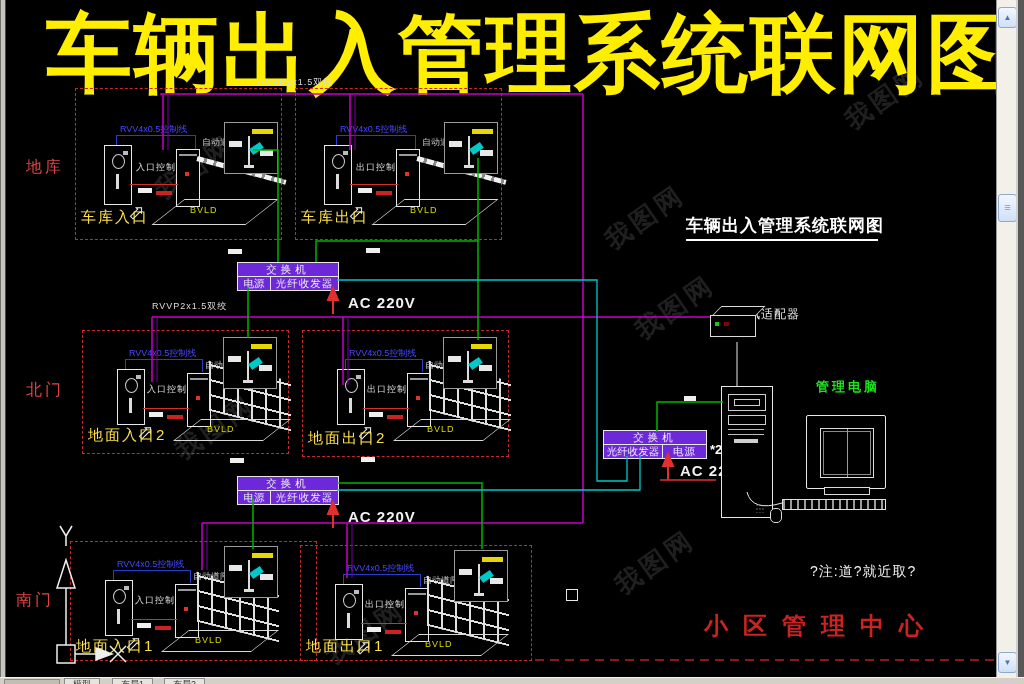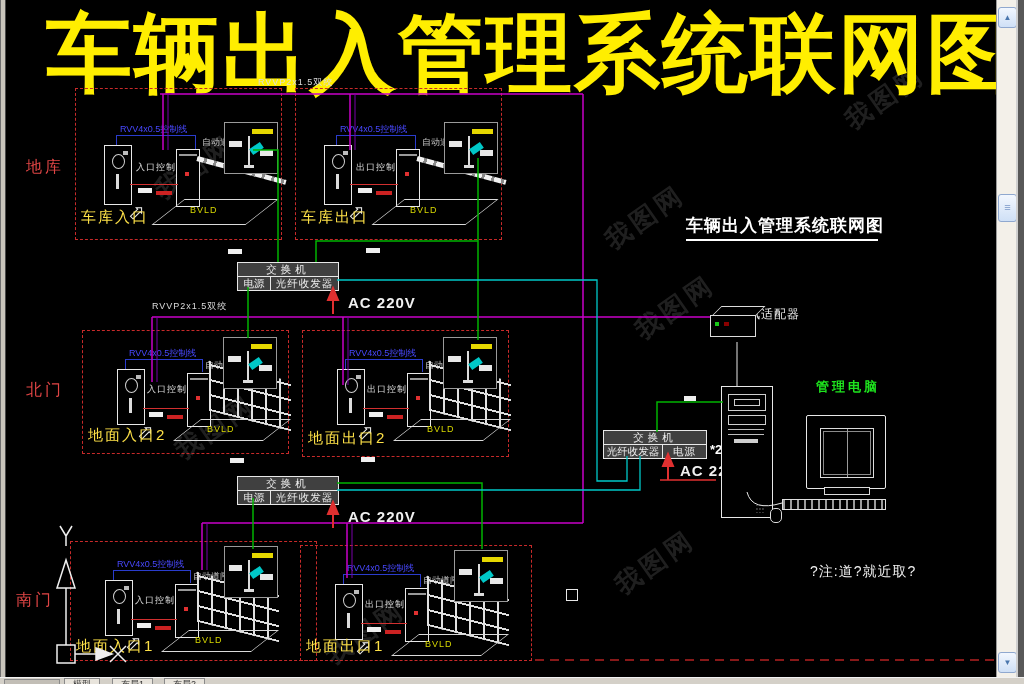--- a/index.html
+++ b/index.html
@@ -93,21 +93,21 @@
   .short .arrow{left:54px;top:90px}
   .short .camera{left:140px;top:6px}
   .short .red-link{left:60px;top:77px;width:46px}
   .short .chip-w{left:66px;top:81px}
   .short .chip-r{left:84px;top:84px}
   .short .area-label{bottom:8px}
   .r3 .camera{left:153px;top:4px}
   .r3 .area-label{bottom:4px}
 
   
-  .switchbox{position:absolute;width:100px;border:1px solid #e8e8e8;background:#404040;color:#ececec;
+  .switchbox{position:absolute;width:100px;border:1px solid #e8e8e8;background:#6d28d9;color:#ececec;
     font-size:10.5px;text-align:center;}
   .sw-top{height:13px;line-height:13px;border-bottom:1px solid #e8e8e8;letter-spacing:4px;}
   .sw-bottom{display:flex;height:13px;line-height:13px;justify-content:space-between;}
   .sw-cl{width:32px;border-right:1px solid #e8e8e8;overflow:hidden;}
   .sw-cr{flex:1;overflow:hidden;letter-spacing:1px;}
   .sw3 .sw-cl{width:58px;}
   .ac-label{position:absolute;color:#f0f0f0;font-size:15px;font-weight:bold;letter-spacing:1px;}
   .qty{position:absolute;color:#fff;font-size:13px;font-weight:bold;}
   .chip{position:absolute;background:#efefef;}
 
@@ -420,20 +420,21 @@
   <div class="monitor">
       <div class="screen">
         <i></i>
       </div>
     </div>
   <div class="mon-base"></div>
   <div class="keyboard"></div>
   <div class="mouse"></div>
 
   <div class="note-text">?注:道?就近取?</div>
+  <div class="center-label">小区管理中心</div>
   <div class="white-square"></div>
 
   <svg class="wires" width="1024" height="684" viewBox="0 0 1024 684">
 
     <g stroke="#c800c8" stroke-width="1.5" fill="none">
       <path d="M160,94 H583"></path>
         <path d="M163,94 V150"></path>
         <path d="M350,94 V150"></path>
       <path d="M583,94 V523"></path>
       <path d="M152,317 H710"></path>

